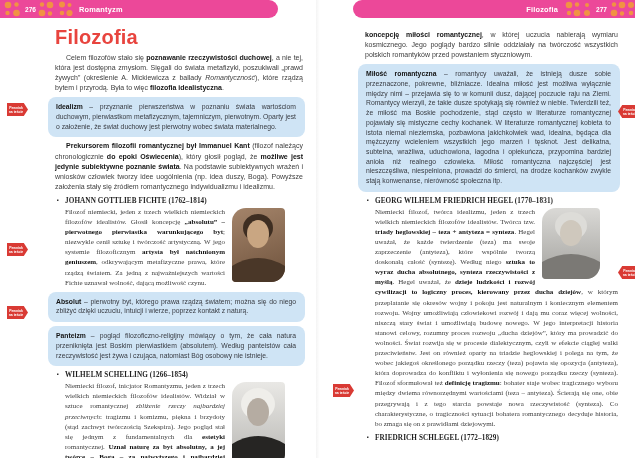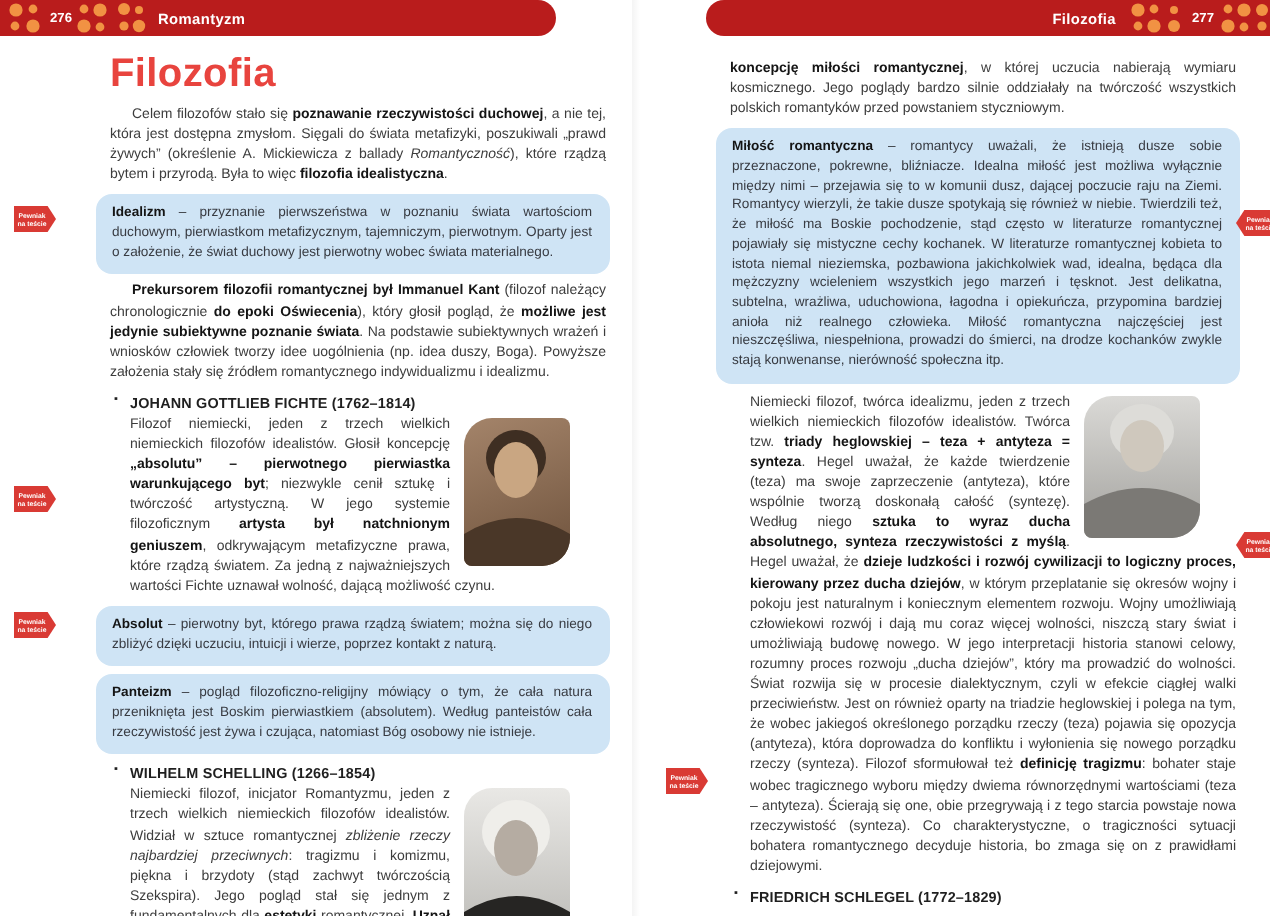--- a/index.html
+++ b/index.html
@@ -3,21 +3,21 @@
 <meta charset="utf-8">
 <style>
   * { margin:0; padding:0; box-sizing:border-box; }
   html,body { width:635px; height:458px; }
   body { font-family:"Liberation Sans",sans-serif; background:#ffffff; overflow:hidden; }
   .spread { position:relative; width:635px; height:458px; background:#ffffff; }
   .seam { position:absolute; left:316px; top:0; width:4px; height:100%;
           background:linear-gradient(90deg, rgba(0,0,0,0.045), rgba(0,0,0,0)); }
 
   
-  .hbar { position:absolute; top:0; height:18px; background:#b91c1c; color:#fff;
+  .hbar { position:absolute; top:0; height:18px; background:#ec4899; color:#fff;
           display:flex; align-items:center; overflow:hidden; }
   .hbar-left  { left:0; width:278px; border-radius:0 9px 9px 0; padding-left:3px; }
   .hbar-right { right:0; width:282px; border-radius:9px 0 0 9px; justify-content:flex-end; }
   .hlabel { font-size:7.4px; font-weight:bold; letter-spacing:0.2px; white-space:nowrap; }
   .pnum   { font-size:6.6px; font-weight:bold; margin:0 2px; }
   .dots svg { display:block; }
 
   
   .pc { position:absolute; top:18px; }
   .pc-left  { left:48px; width:257px; }
@@ -26,21 +26,21 @@
   h1.title { color:#e8443e; font-size:20px; font-weight:bold; margin:8px 0 4px 7px; letter-spacing:0.2px; }
 
   p.body { font-size:7px; line-height:10.1px; color:#3c3c3c; text-align:justify; margin:3px 2px 3px 7px; }
   p.first-indent { text-indent:11px; }
   .body b, .sec-body b, .defbox b { color:#141414; }
 
   .defbox { background:#cfe4f5; border-radius:8px; padding:5px 9px 6px 8px;
             font-size:6.8px; line-height:9.7px; color:#383b42; text-align:justify;
             margin:4px 0 4px 0; clear:both; }
 
-  .section { margin:5px 2px 1px 9px; }
+  .section { margin:5px 2px 1px 9px;font-family:Liberation Serif, serif; }
   .sec-head { font-size:7.2px; font-weight:bold; color:#1f1f1f; padding-left:8px;
               position:relative; margin-bottom:2px; letter-spacing:0.1px; }
   .sec-head .bullet { position:absolute; left:0; top:0; font-size:5.5px; color:#1f1f1f; }
   .sec-body { font-size:7px; line-height:10.1px; color:#3c3c3c; text-align:justify; padding-left:8px; }
 
   
   .portrait { float:right; overflow:hidden; border-radius:14px 4px 14px 4px;
               margin:1px 18px 3px 7px; }
   .portrait svg { display:block; width:100%; height:100%; }
   .ph-fichte   { width:53px; height:74px; background:linear-gradient(160deg,#a4846a,#6e523c); }
@@ -172,20 +172,24 @@
       </svg>
     </span>
   </div>
 
   <div class="pc pc-right">
     <p class="body" style="margin-top:12px;"><b>koncepcję miłości romantycznej</b>, w której uczucia nabierają wymiaru kosmicznego. Jego poglądy bardzo silnie oddziałały na twórczość wszystkich polskich romantyków przed powstaniem styczniowym.</p>
 
     <div class="defbox"><b>Miłość romantyczna</b> – romantycy uważali, że istnieją dusze sobie przeznaczone, pokrewne, bliźniacze. Idealna miłość jest możliwa wyłącznie między nimi – przejawia się to w komunii dusz, dającej poczucie raju na Ziemi. Romantycy wierzyli, że takie dusze spotykają się również w niebie. Twierdzili też, że miłość ma Boskie pochodzenie, stąd często w literaturze romantycznej pojawiały się mistyczne cechy kochanek. W literaturze romantycznej kobieta to istota niemal nieziemska, pozbawiona jakichkolwiek wad, idealna, będąca dla mężczyzny wcieleniem wszystkich jego marzeń i tęsknot. Jest delikatna, subtelna, wrażliwa, uduchowiona, łagodna i opiekuńcza, przypomina bardziej anioła niż realnego człowieka. Miłość romantyczna najczęściej jest nieszczęśliwa, niespełniona, prowadzi do śmierci, na drodze kochanków zwykle stają konwenanse, nierówność społeczna itp.</div>
 
     <div class="section">
+      <div class="sec-head">
+        <span class="bullet">▪</span>
+        <span>GEORG WILHELM FRIEDRICH HEGEL (1770–1831)</span>
+      </div>
       <div class="sec-body">
         <span class="portrait ph-hegel">
           <svg viewBox="0 0 58 71" preserveAspectRatio="none">
             <ellipse cx="29" cy="18" rx="16" ry="14" fill="#dddcd8"></ellipse>
             <ellipse cx="29" cy="25" rx="11" ry="13" fill="#cfc8bd"></ellipse>
             <path d="M0,71 L0,54 Q29,38 58,54 L58,71 Z" fill="#7b7975"></path>
           </svg>
         </span>
         <span>Niemiecki filozof, twórca idealizmu, jeden z trzech wielkich niemieckich filozofów idealistów. Twórca tzw. <b>triady heglowskiej – teza + antyteza = synteza</b>. Hegel uważał, że każde twierdzenie (teza) ma swoje zaprzeczenie (antyteza), które wspólnie tworzą doskonałą całość (syntezę). Według niego <b>sztuka to wyraz ducha absolutnego, synteza rzeczywistości z myślą</b>. Hegel uważał, że <b>dzieje ludzkości i rozwój cywilizacji to logiczny proces, kierowany przez ducha dziejów</b>, w którym przeplatanie się okresów wojny i pokoju jest naturalnym i koniecznym elementem rozwoju. Wojny umożliwiają człowiekowi rozwój i dają mu coraz więcej wolności, niszczą stary świat i umożliwiają budowę nowego. W jego interpretacji historia stanowi celowy, rozumny proces rozwoju „ducha dziejów”, który ma prowadzić do wolności. Świat rozwija się w procesie dialektycznym, czyli w efekcie ciągłej walki przeciwieństw. Jest on również oparty na triadzie heglowskiej i polega na tym, że wobec jakiegoś określonego porządku rzeczy (teza) pojawia się opozycja (antyteza), która doprowadza do konfliktu i wyłonienia się nowego porządku rzeczy (synteza). Filozof sformułował też <b>definicję tragizmu</b>: bohater staje wobec tragicznego wyboru między dwiema równorzędnymi wartościami (teza – antyteza). Ścierają się one, obie przegrywają i z tego starcia powstaje nowa rzeczywistość (synteza). Co charakterystyczne, o tragiczności sytuacji bohatera romantycznego decyduje historia, bo zmaga się on z prawidłami dziejowymi.</span>
       </div>

